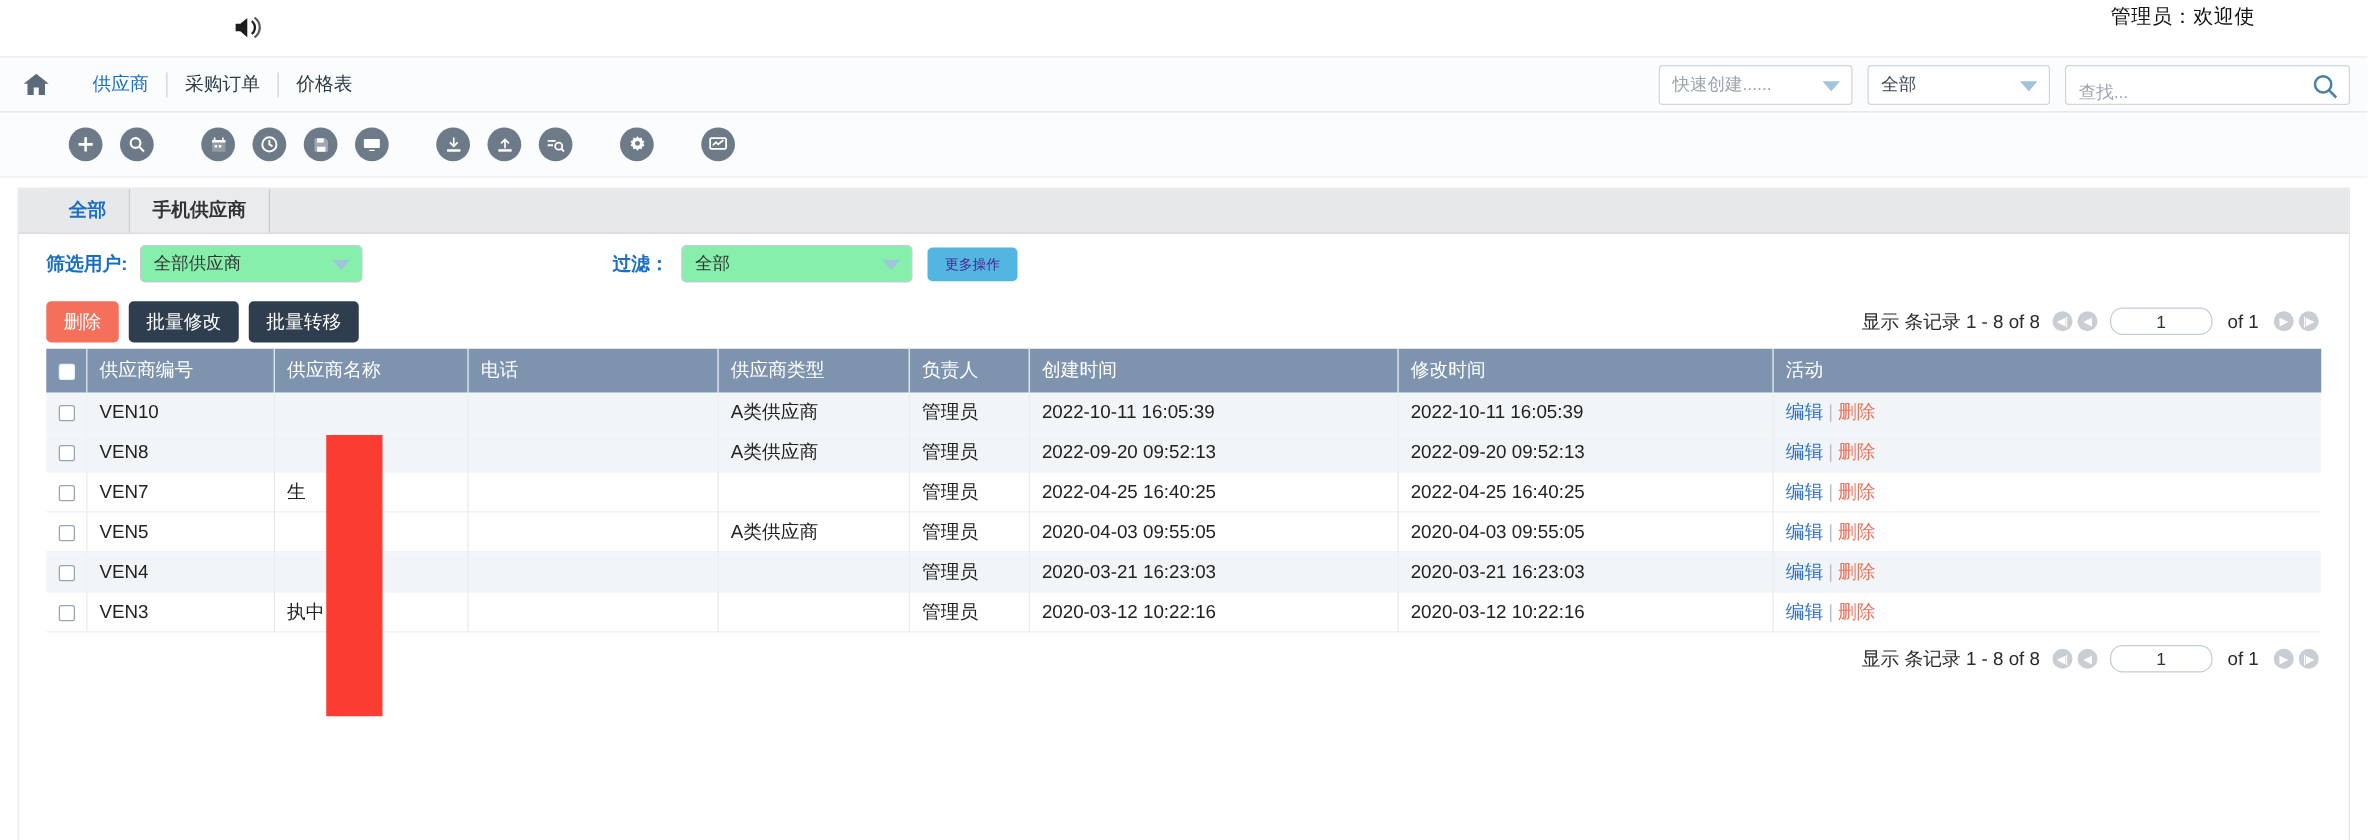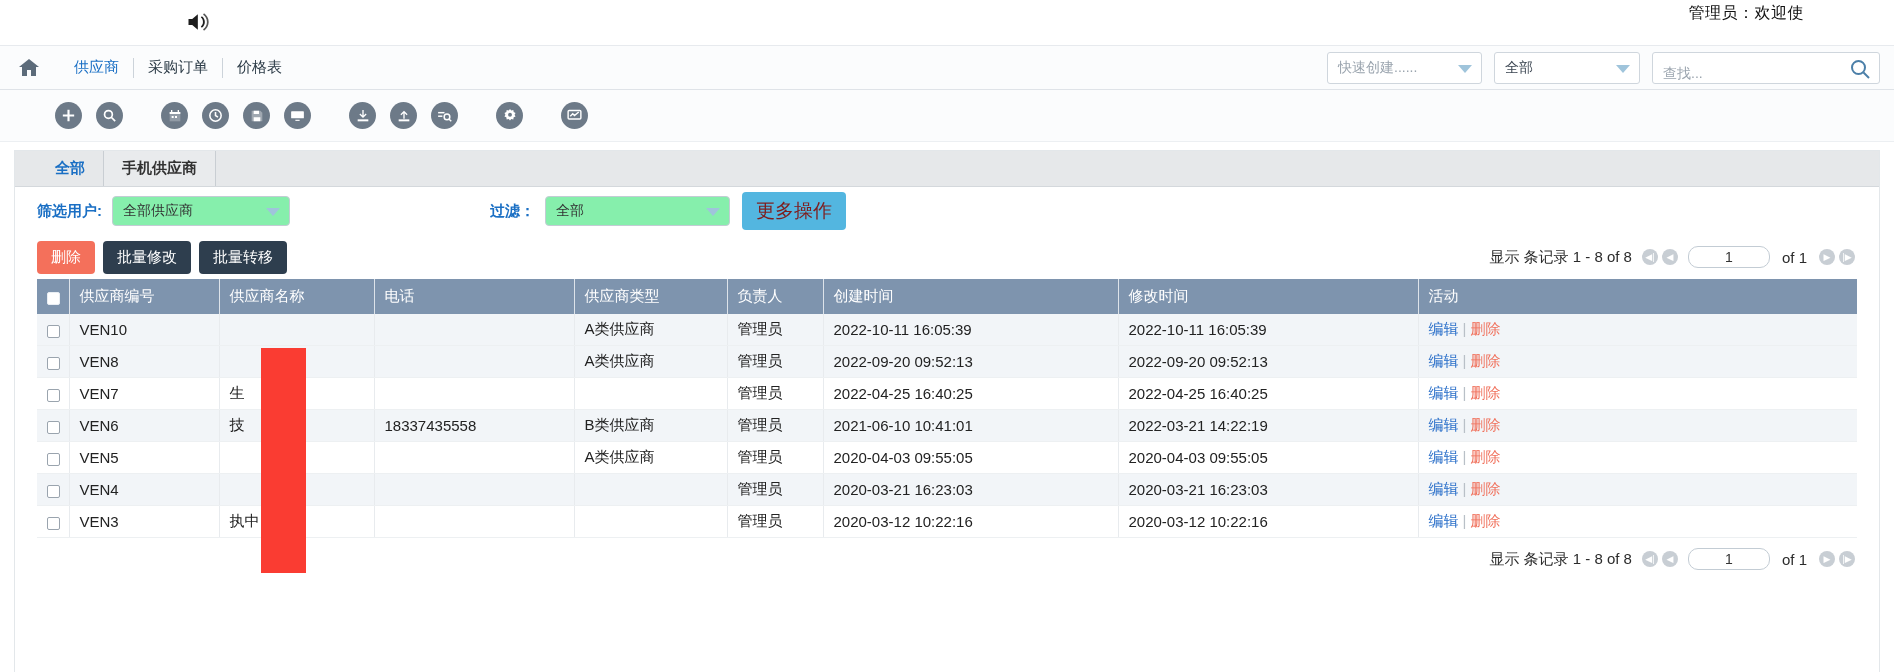--- a/index.html
+++ b/index.html
@@ -146,21 +146,21 @@
     position:relative; height:30px; background:#86efac;
     border:1px solid #c3ccd4; border-radius:4px;
     display:flex; align-items:center; padding:0 30px 0 10px;
     font-size:14px; color:#333;
   }
   .fsel.w2 { width: 178px; }
   .fgroup2 { margin-left: 200px; display:flex; align-items:center; }
   .moreops {
     margin-left: 12px;
     background:#53b6e0;
-    color:#7f1d1d; font-size:19px;
+    color:#4c1d95; font-size:11px;
     padding: 6px 14px; border-radius:4px;
     cursor:pointer;
   }
 
   .actionrow {
     position: relative;
     height: 44px;
     padding-left: 22px;
     display:flex; align-items:center;
   }
@@ -464,33 +464,20 @@
             <td class="name-link">生</td>
             <td></td>
             <td></td>
             <td>管理员</td>
             <td>2022-04-25 16:40:25</td>
             <td>2022-04-25 16:40:25</td>
             <td>
               <span class="lnk-edit">编辑</span><span class="sep-pipe">|</span><span class="lnk-del">删除</span>
             </td>
           </tr>
-          <tr class="odd">
-            <td><span class="cb"></span></td>
-            <td>VEN6</td>
-            <td class="name-link">技</td>
-            <td>18337435558</td>
-            <td>B类供应商</td>
-            <td>管理员</td>
-            <td>2021-06-10 10:41:01</td>
-            <td>2022-03-21 14:22:19</td>
-            <td>
-              <span class="lnk-edit">编辑</span><span class="sep-pipe">|</span><span class="lnk-del">删除</span>
-            </td>
-          </tr>
           <tr class="even">
             <td><span class="cb"></span></td>
             <td>VEN5</td>
             <td class="name-link"></td>
             <td></td>
             <td>A类供应商</td>
             <td>管理员</td>
             <td>2020-04-03 09:55:05</td>
             <td>2020-04-03 09:55:05</td>
             <td>

